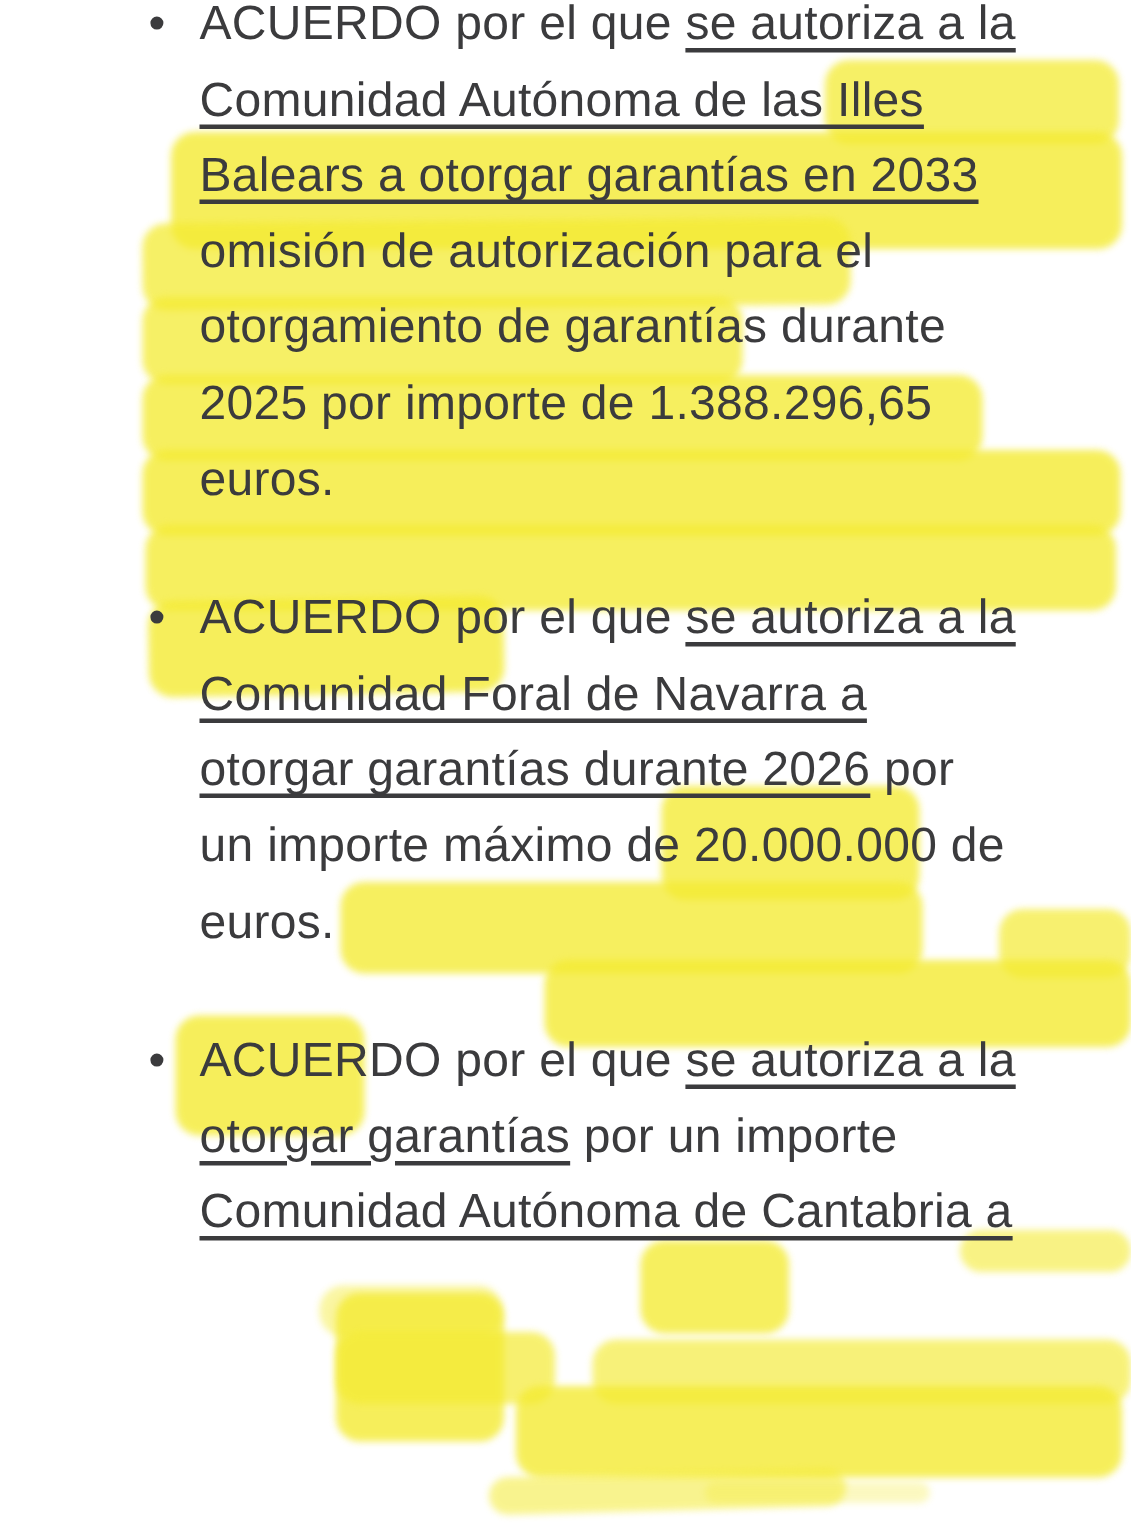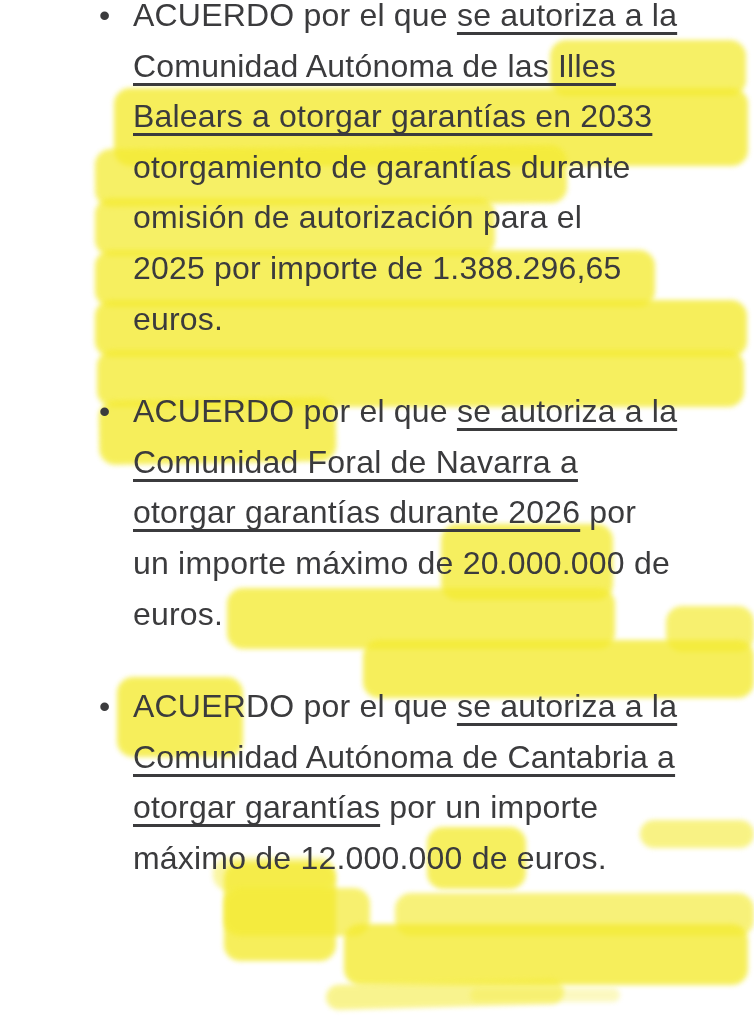--- a/index.html
+++ b/index.html
@@ -70,39 +70,38 @@
       <div class="hl" style="left: 326px; top: 982px; width: 238px; height: 25px; opacity: 0.55; background: rgb(244, 235, 51); transform: rotate(-1.5deg);"></div>
       <div class="hl" style="left: 470px; top: 988px; width: 150px; height: 14px; opacity: 0.3; background: rgb(244, 235, 51);"></div>
     </div>
   <div class="content" style="color: rgb(59, 59, 61);">
       <div class="item">
         <span class="bullet">•</span>
         <div class="lines">
           <div class="line"><span>ACUERDO por el que </span><span class="lnk">se autoriza a la</span></div>
           <div class="line"><span class="lnk">Comunidad Autónoma de las Illes</span></div>
           <div class="line"><span class="lnk">Balears a otorgar garantías en 2033</span></div>
+          <div class="line"><span>omisión de autorización para el</span></div>
           <div class="line"><span>otorgamiento de garantías durante</span></div>
-          <div class="line"><span>omisión de autorización para el</span></div>
           <div class="line"><span>2025 por importe de 1.388.296,65</span></div>
           <div class="line"><span>euros.</span></div>
         </div>
       </div>
       <div class="item">
         <span class="bullet">•</span>
         <div class="lines">
           <div class="line"><span>ACUERDO por el que </span><span class="lnk">se autoriza a la</span></div>
           <div class="line"><span class="lnk">Comunidad Foral de Navarra a</span></div>
           <div class="line"><span class="lnk">otorgar garantías durante 2026</span><span> por</span></div>
           <div class="line"><span>un importe máximo de 20.000.000 de</span></div>
           <div class="line"><span>euros.</span></div>
         </div>
       </div>
       <div class="item">
         <span class="bullet">•</span>
         <div class="lines">
           <div class="line"><span>ACUERDO por el que </span><span class="lnk">se autoriza a la</span></div>
+          <div class="line"><span class="lnk">otorgar garantías</span><span> por un importe</span></div>
           <div class="line"><span class="lnk">Comunidad Autónoma de Cantabria a</span></div>
-          <div class="line"><span class="lnk">otorgar garantías</span><span> por un importe</span></div>
-          <div class="line"><span>máximo de 12.000.000 de euros.</span></div>
         </div>
       </div>
     </div>
 </div>
 
 </body></html>

